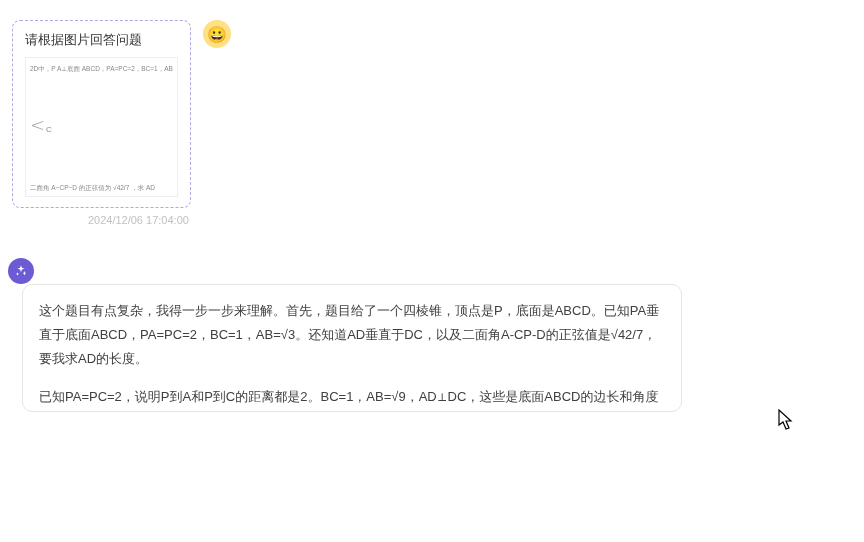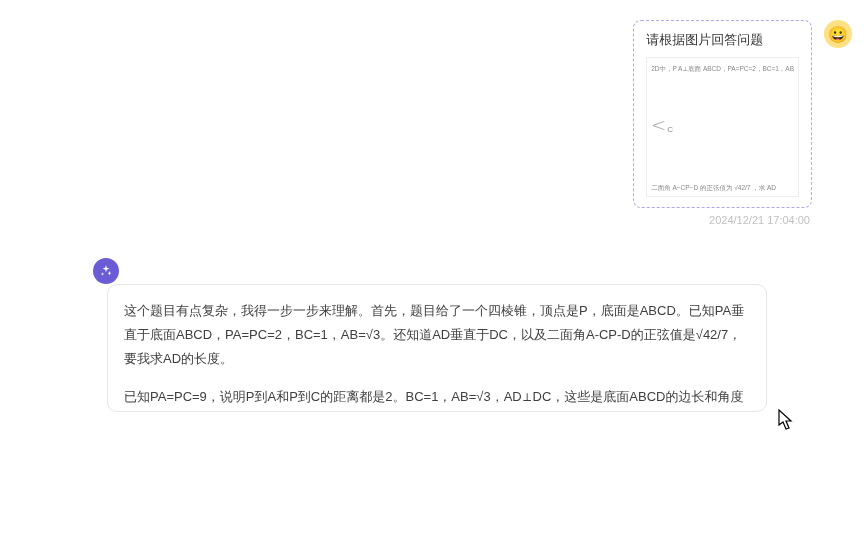--- a/index.html
+++ b/index.html
@@ -13,21 +13,20 @@
     font-size: 13px;
     color: #333;
   }
   .chat-area {
     position: absolute;
     top: 0; left: 0; right: 0; bottom: 0;
     padding: 20px 12px 0 12px;
   }
   .user-row {
     display: flex;
-    justify-content: flex-end;
     margin-bottom: 10px;
   }
   .avatar-user {
     width: 28px; height: 28px;
     border-radius: 50%;
     background: #ffe082;
     display: flex;
     align-items: center;
     justify-content: center;
     font-size: 16px;
@@ -105,21 +104,20 @@
     font-size: 11px;
     color: #c0c0c0;
     margin-top: 6px;
     padding-right: 2px;
   }
   .bot-row {
     display: flex;
     align-items: flex-start;
     margin-top: 30px;
     gap: 0;
-    justify-content: center;
   }
   .avatar-bot {
     width: 26px; height: 26px;
     border-radius: 50%;
     background: #6b5bd4;
     display: flex;
     align-items: center;
     justify-content: center;
     flex-shrink: 0;
     margin-left: -4px;
@@ -158,36 +156,36 @@
       <div class="user-bubble">
         <div class="user-bubble-title">请根据图片回答问题</div>
         <div class="problem-img">
           <div class="problem-top">2D中，P A⊥底面 ABCD，PA=PC=2，BC=1，AB</div>
           <div class="problem-diagram">
             <span class="angle"></span><span>C</span>
           </div>
           <div class="problem-bottom">二面角 A−CP−D 的正弦值为 √42/7 ，求 AD</div>
         </div>
       </div>
-      <div class="timestamp">2024/12/21 17:04:00</div>
+      <div class="timestamp">2024/12/06 17:04:00</div>
     </div>
     <div class="avatar-user">
       <span>😀</span>
     </div>
   </div>
 
   <div class="bot-row">
     <div class="avatar-bot">
       <svg viewBox="0 0 24 24">
         <path fill="#fff" d="M12 2l1.5 4.5L18 8l-4.5 1.5L12 14l-1.5-4.5L6 8l4.5-1.5L12 2zm6 10l.9 2.7L21 16l-2.1.9L18 20l-.9-3.1L15 16l2.1-1.3L18 12zM6 14l.7 2.1L9 17l-2.3.9L6 20l-.7-2.1L3 17l2.3-.9L6 14z"></path>
       </svg>
     </div>
     <div class="bot-bubble">
       <p>这个题目有点复杂，我得一步一步来理解。首先，题目给了一个四棱锥，顶点是P，底面是ABCD。已知PA垂直于底面ABCD，PA=PC=2，BC=1，AB=√3。还知道AD垂直于DC，以及二面角A-CP-D的正弦值是√42/7，要我求AD的长度。</p>
-      <p>已知PA=PC=9，说明P到A和P到C的距离都是2。BC=1，AB=√3，AD⊥DC，这些是底面ABCD的边长和角度</p>
+      <p>已知PA=PC=2，说明P到A和P到C的距离都是2。BC=1，AB=√9，AD⊥DC，这些是底面ABCD的边长和角度</p>
     </div>
   </div>
 
 </div>
 
 <div class="cursor">
   <svg viewBox="0 0 16 22">
     <path d="M1 1 L1 16 L5 13 L8 20 L11 19 L8 12 L13 12 Z" fill="#fff" stroke="#000" stroke-width="1.2"></path>
   </svg>
 </div>

